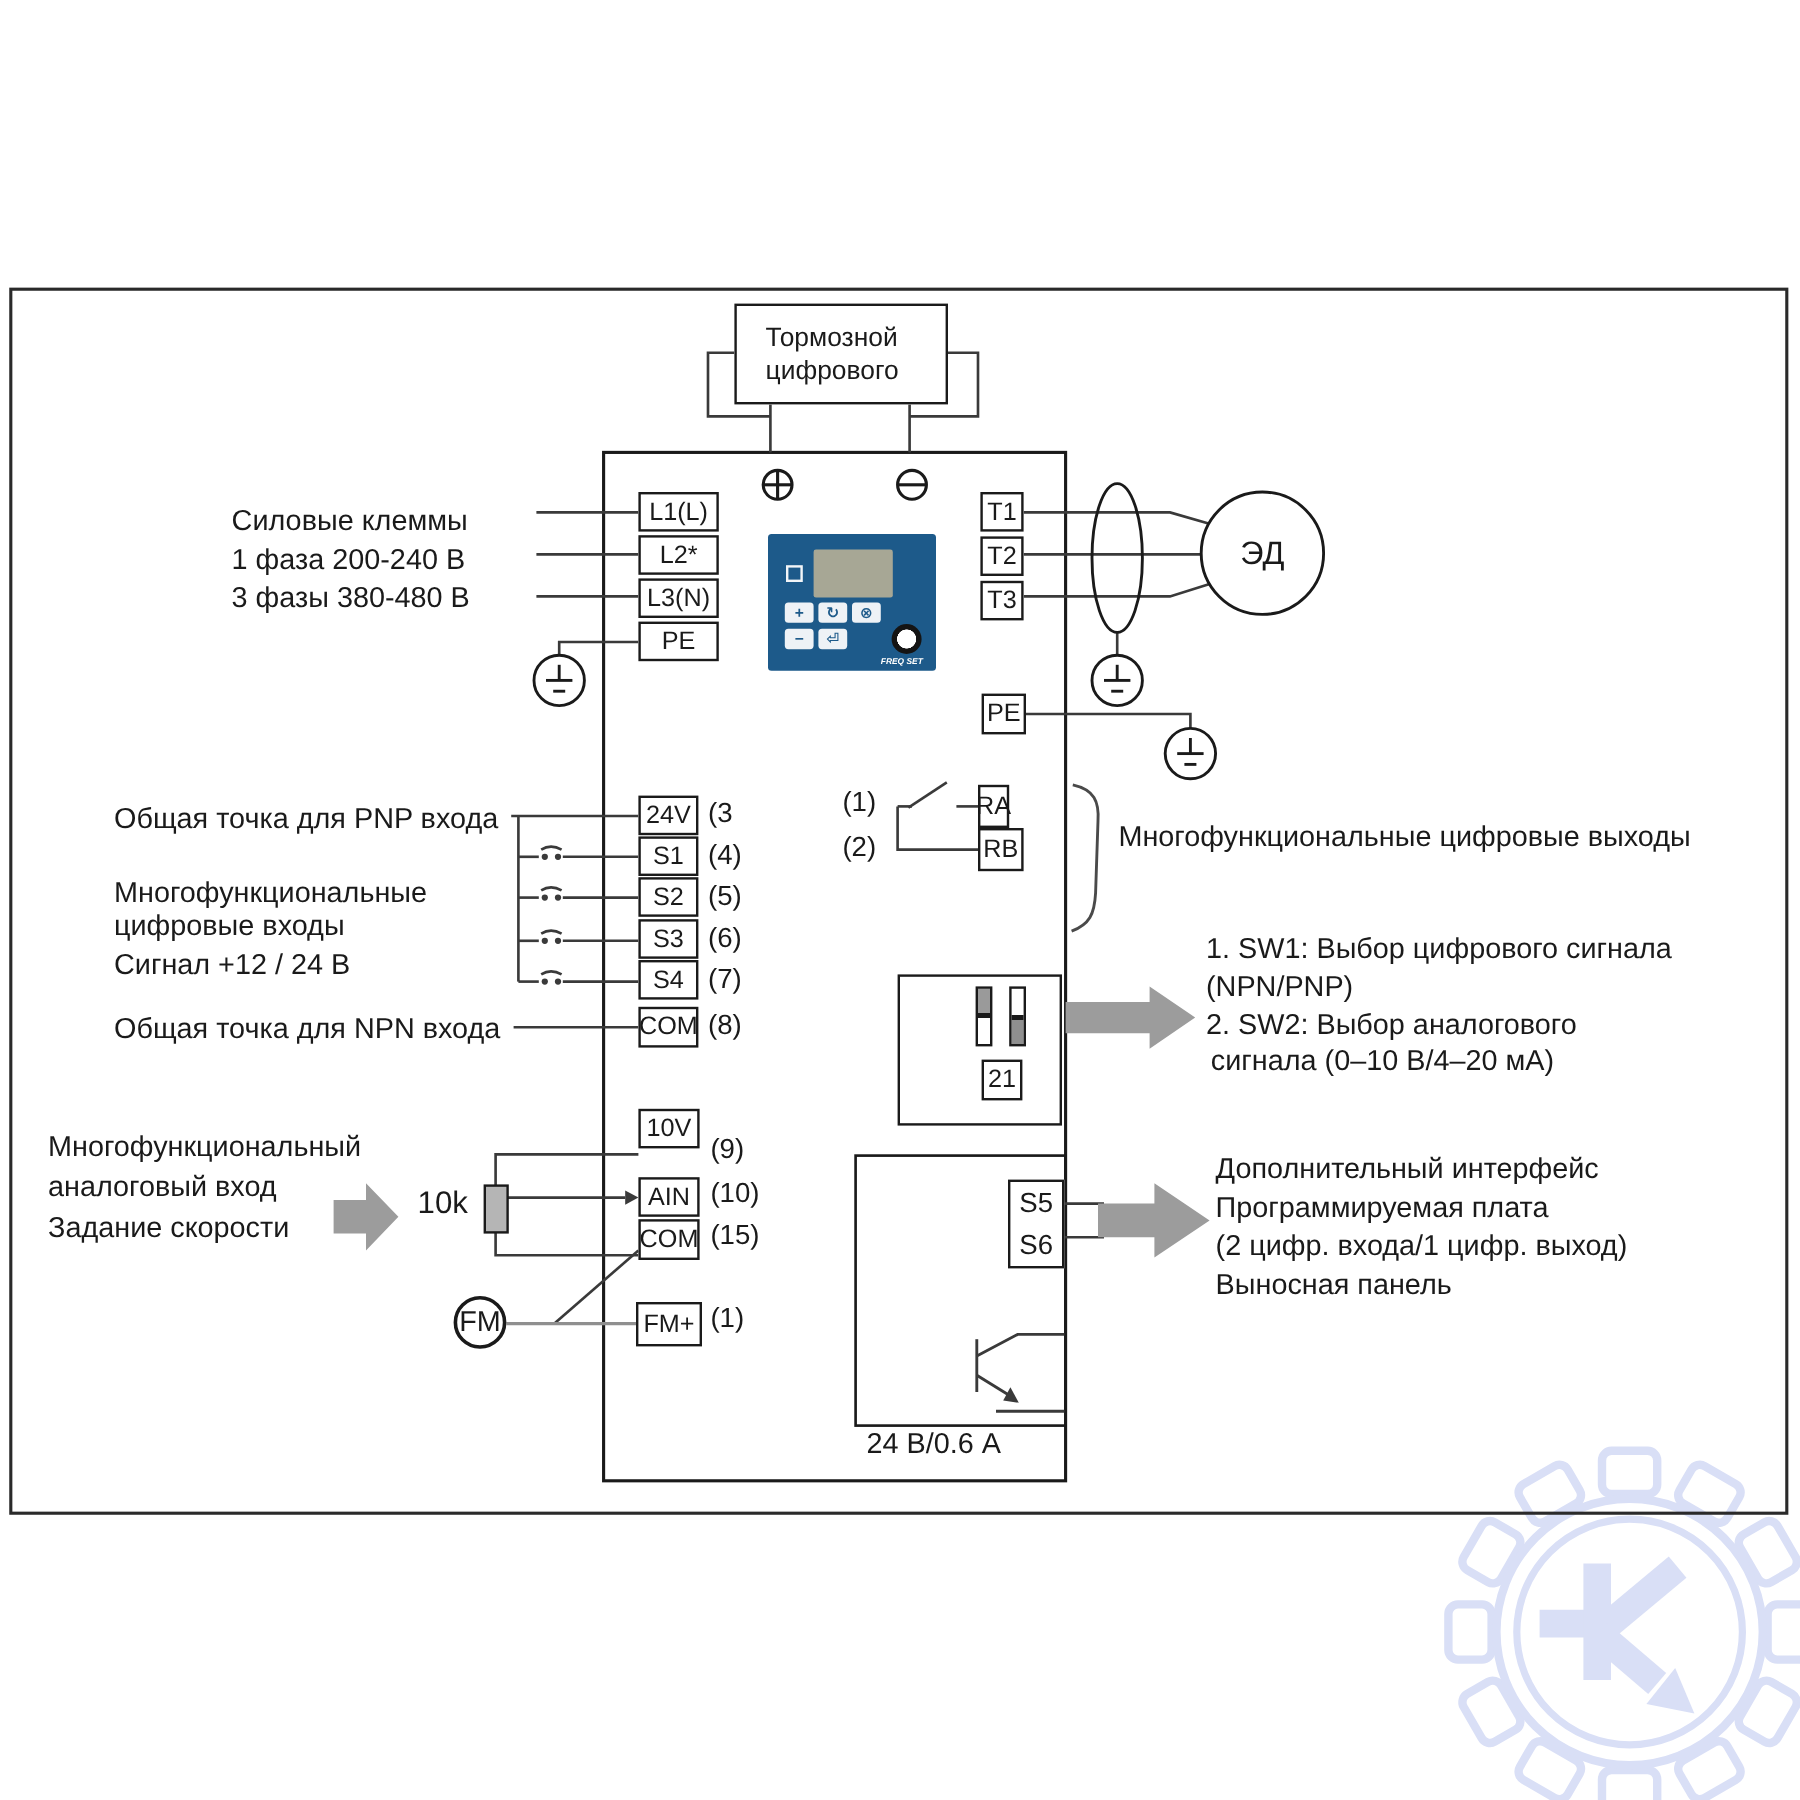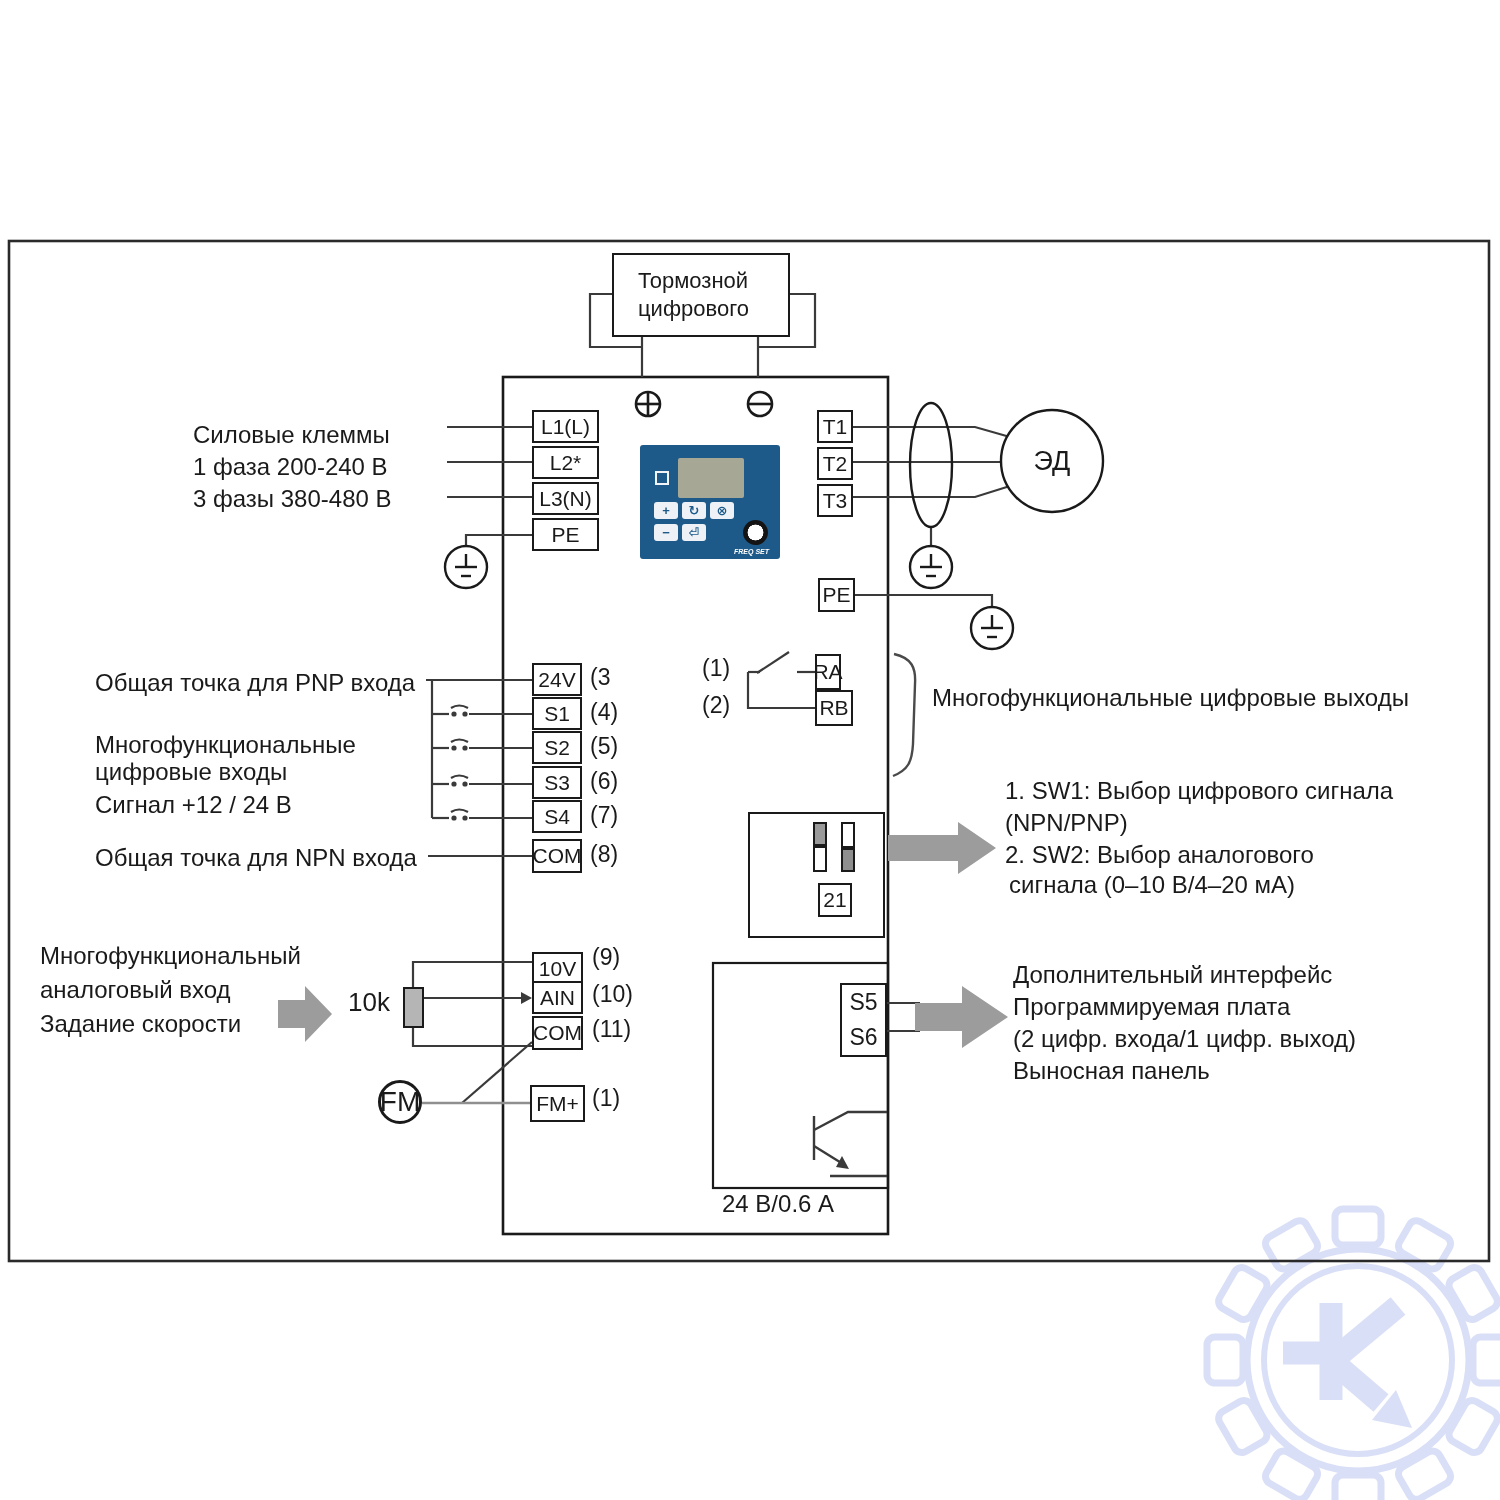--- a/index.html
+++ b/index.html
@@ -16,21 +16,21 @@
   
   .kp{position:absolute;left:640px;top:445px;width:140px;height:114px;background:#1d5a8a;border-radius:3px;}
   .kp .disp{position:absolute;left:38px;top:13px;width:66px;height:40px;background:#a7a795;border-radius:2px;}
   .kp .ind{position:absolute;left:15px;top:26px;width:10px;height:10px;border:2px solid #f2f5f8;}
   .kp .btn{position:absolute;width:24px;height:17px;background:#eef2f6;border-radius:3px;color:#1d5a8a;
            font-size:13px;font-weight:bold;display:flex;align-items:center;justify-content:center;line-height:1;}
   .kp .knob{position:absolute;left:103px;top:75px;width:25px;height:25px;border-radius:50%;
             background:radial-gradient(circle at 50% 50%, #ffffff 0 44%, #141414 46%);}
   .kp .freq{position:absolute;left:94px;top:103px;font-size:7px;font-style:italic;font-weight:bold;color:#fff;white-space:nowrap;}
   .fmcircle{position:absolute;left:378px;top:1080px;width:44px;height:44px;border:3px solid #1a1a1a;border-radius:50%;
-            background:#fff;display:flex;align-items:center;justify-content:center;font-size:28px;box-sizing:border-box;}
+            background:#fff;display:flex;align-items:center;justify-content:center;font-size:24px;box-sizing:border-box;}
   .swbox{position:absolute;left:748px;top:812px;width:137px;height:126px;border:2px solid #1a1a1a;box-sizing:border-box;background:#fff;}
   .sw1{position:absolute;left:813px;top:822px;width:14px;height:50px;border:2px solid #1a1a1a;box-sizing:border-box;
        background:linear-gradient(to bottom,#9a9a9a 0 44%,#1a1a1a 44% 52%,#ffffff 52%);}
   .sw2{position:absolute;left:841px;top:822px;width:14px;height:50px;border:2px solid #1a1a1a;box-sizing:border-box;
        background:linear-gradient(to bottom,#ffffff 0 48%,#1a1a1a 48% 56%,#8f8f8f 56%);}
   .s5s6{position:absolute;left:840px;top:983px;width:47px;height:74px;border:2px solid #1a1a1a;box-sizing:border-box;
         background:#fff;display:flex;flex-direction:column;}
   .s5s6 div{flex:1;display:flex;align-items:center;justify-content:center;font-size:23px;}
   .motorlbl{position:absolute;left:1022px;top:446px;width:60px;height:30px;display:flex;align-items:center;
             justify-content:center;font-size:27px;}
@@ -257,28 +257,28 @@
 <div class="lbl" style="left:1005px;top:808px">(NPN/PNP)</div>
 <div class="lbl" style="left:1005px;top:840px">2. SW2: Выбор аналогового</div>
 <div class="lbl" style="left:1009px;top:870px">сигнала (0–10 В/4–20 мА)</div>
 
 <div class="lbl" style="left:40px;top:941px">Многофункциональный</div>
 <div class="lbl" style="left:40px;top:975px">аналоговый вход</div>
 <div class="lbl" style="left:40px;top:1009px">Задание скорости</div>
 <div class="lbl" style="left:348px;top:986px;font-size:26px">10k</div>
 <div class="fmcircle">FM</div>
 
-<div class="term" style="left:532px;top:952px;width:51px;height:33px">10V</div>
+<div class="term" style="left:532px;top:924px;width:51px;height:33px">10V</div>
 <div class="term" style="left:532px;top:981px;width:51px;height:33px">AIN</div>
 <div class="term" style="left:532px;top:1016px;width:51px;height:34px">COM</div>
 <div class="term" style="left:530px;top:1085px;width:55px;height:37px">FM+</div>
 
 <div class="pin" style="left:592px;top:944px">(9)</div>
 <div class="pin" style="left:592px;top:981px">(10)</div>
-<div class="pin" style="left:592px;top:1016px">(11)</div>
+<div class="pin" style="left:592px;top:1016px">(15)</div>
 <div class="pin" style="left:592px;top:1085px">(1)</div>
 
 <div class="s5s6">
   <div>S5</div>
   <div>S6</div>
 </div>
 
 <div class="lbl" style="left:1013px;top:960px">Дополнительный интерфейс</div>
 <div class="lbl" style="left:1013px;top:992px">Программируемая плата</div>
 <div class="lbl" style="left:1013px;top:1024px">(2 цифр. входа/1 цифр. выход)</div>

